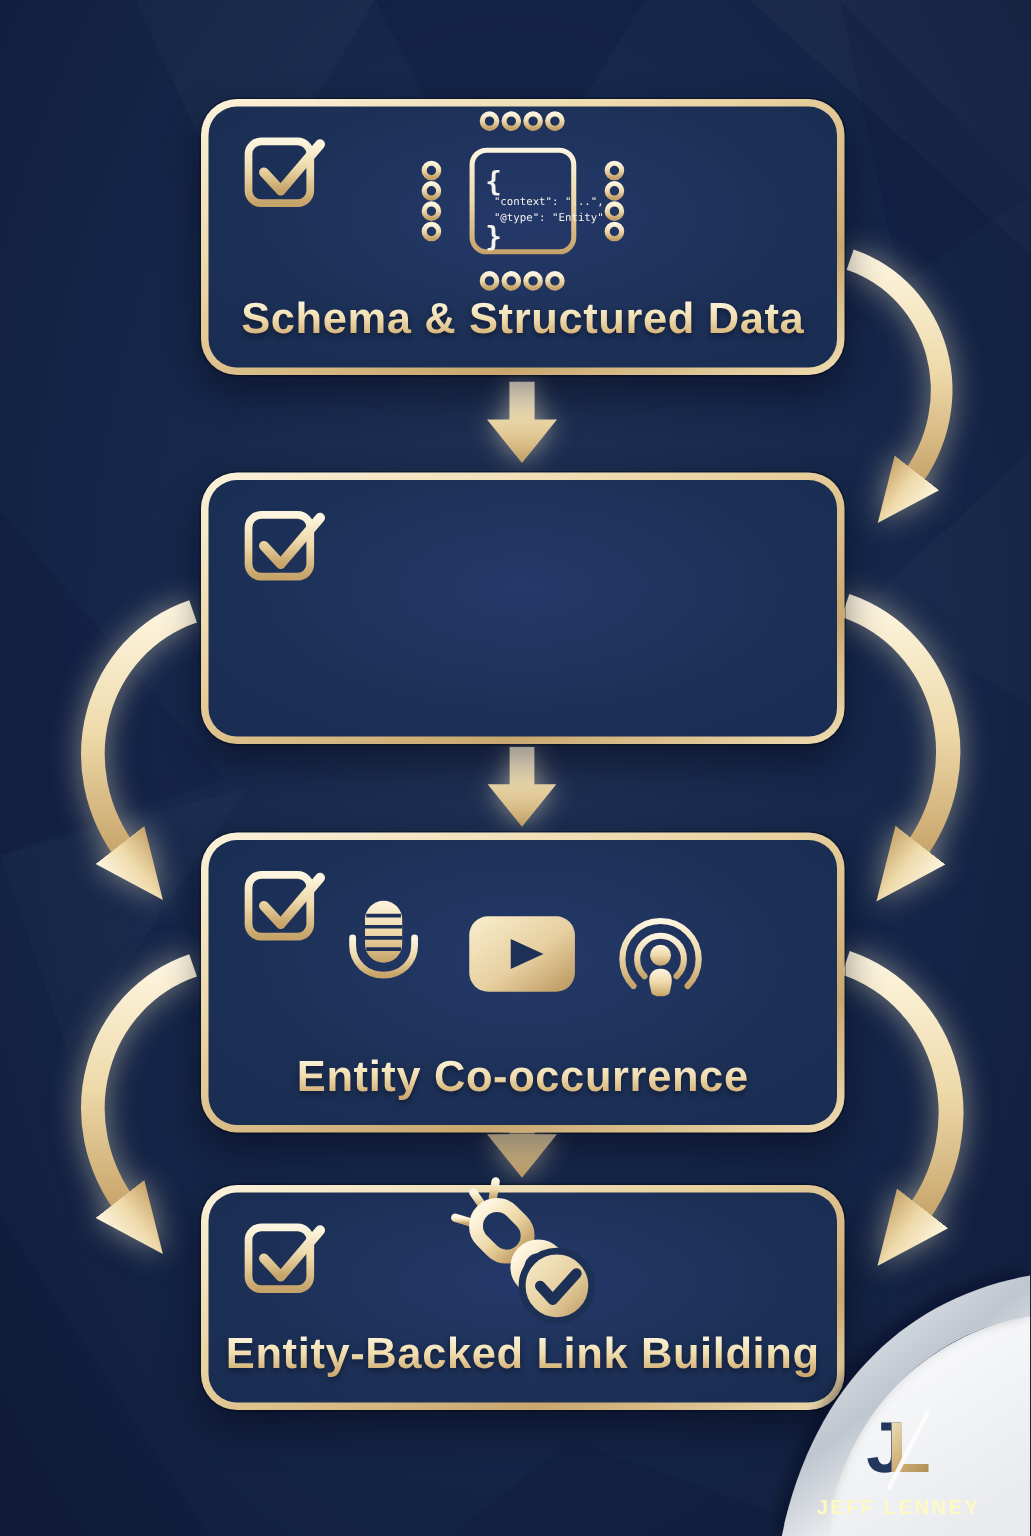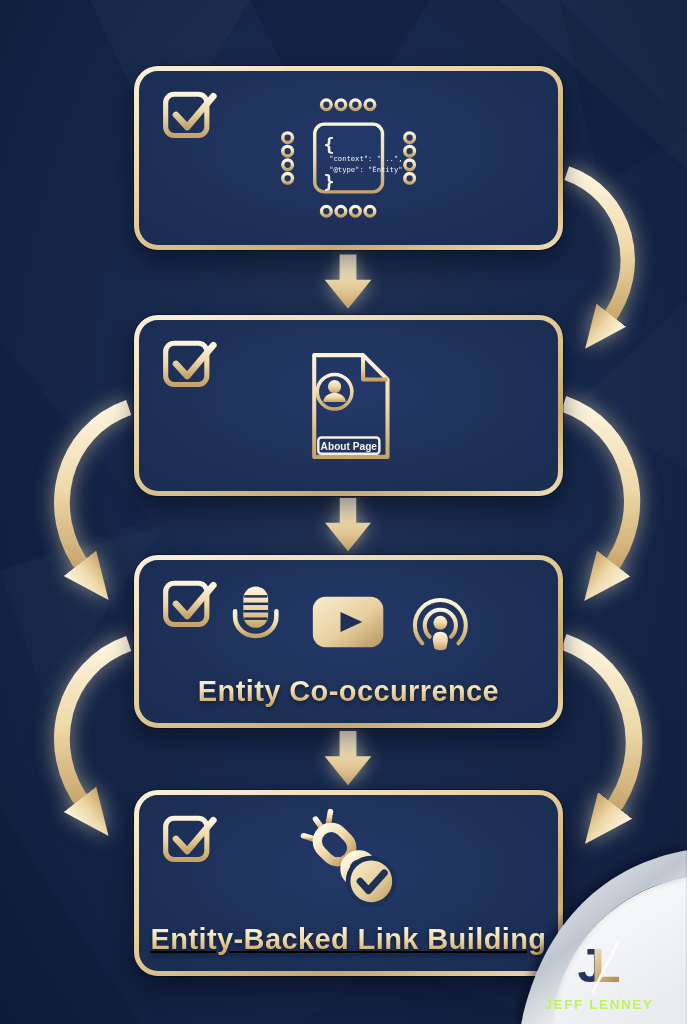--- a/index.html
+++ b/index.html
@@ -48,21 +48,21 @@
   .curl{position:absolute;right:0;bottom:0;width:172px;height:202px;z-index:5;}
   .brand{position:absolute;right:8px;bottom:12px;width:160px;text-align:center;z-index:6;}
   .monogram{position:relative;display:inline-block;height:56px;line-height:52px;}
   .mono-j{font-size:48px;font-weight:bold;color:#22365e;}
   .mono-l{
     font-size:48px;font-weight:bold;margin-left:-13px;
     background:linear-gradient(135deg,#efe3c2 10%,#cfae74 55%,#9e7c45 100%);
     -webkit-background-clip:text;background-clip:text;color:transparent;
   }
   .mono-slash{position:absolute;left:27px;top:-2px;width:3px;height:58px;background:#fdfdfd;transform:rotate(27deg);opacity:.92;}
-  .brand-name{font-size:13.5px;font-weight:bold;letter-spacing:1.6px;color:#bef264;margin-top:1px;}
+  .brand-name{font-size:13.5px;font-weight:bold;letter-spacing:1.6px;color:#fef9c3;margin-top:1px;}
 
   .chip-code{font-family:"DejaVu Sans Mono",monospace;}
 </style>
 </head>
 <body>
 
 <div class="stage">
 
   <svg width="0" height="0" style="position:absolute" aria-hidden="true">
     <defs>
@@ -157,54 +157,36 @@
               <line x1="110" y1="84" x2="133" y2="84"></line>
           </g>
           <g fill="#f4f2ec" class="chip-code">
             <text x="49" y="56" font-size="19" font-weight="bold">{</text>
             <text x="55" y="66" font-size="7.4">"context": "...",</text>
             <text x="55" y="77" font-size="7.4">"@type": "Entity"</text>
             <text x="49" y="94" font-size="19" font-weight="bold">}</text>
           </g>
         </svg>
       </div>
+      <h2 class="title">Schema &amp; Structured Data</h2>
     </div>
   </section>
 
   <section class="card" style="top:315px;height:181px;">
     <div class="card-inner">
       <span class="checkbox">
         <svg viewBox="0 0 62 62">
           <rect x="5" y="11" width="44" height="44" rx="9" fill="none" stroke="url(#goldV)" stroke-width="5.5"></rect>
           <path d="M16,33 L28,46 L56,13" fill="none" stroke="url(#goldV)" stroke-width="7" stroke-linecap="round" stroke-linejoin="round"></path>
         </svg>
       </span>
-      <div class="icon-area">
-        <svg viewBox="0 0 92 112" style="height:114px">
-          <g stroke="url(#goldV)" fill="none" stroke-linejoin="round">
-            <path d="M12,6 H60 L84,30 V106 H12 Z" stroke-width="4"></path>
-            <path d="M60,6 V30 H84" stroke-width="4"></path>
-            <circle cx="32" cy="42" r="17" stroke-width="3.5"></circle>
-            <line x1="55" y1="32" x2="76" y2="32" stroke-width="3"></line>
-            <line x1="55" y1="41" x2="76" y2="41" stroke-width="3"></line>
-            <line x1="55" y1="50" x2="76" y2="50" stroke-width="3"></line>
-            <line x1="18" y1="63" x2="76" y2="63" stroke-width="3"></line>
-            <line x1="18" y1="71" x2="76" y2="71" stroke-width="3"></line>
-            <line x1="18" y1="79" x2="76" y2="79" stroke-width="3"></line>
-          </g>
-          <circle cx="32" cy="37" r="6.5" fill="url(#goldV)"></circle>
-          <path d="M21,52 a11,9 0 0 1 22,0 z" fill="url(#goldV)"></path>
-          <rect x="16" y="87" width="60" height="16" rx="3" fill="none" stroke="#f2efe4" stroke-width="2.4"></rect>
-          <text x="46" y="99" text-anchor="middle" font-size="10" font-weight="bold" fill="#f5f2e8">About Page</text>
-        </svg>
-      </div>
     </div>
   </section>
 
-  <section class="card" style="top:555px;height:173px;">
+  <section class="card" style="top:555px;height:200px;">
     <div class="card-inner">
       <span class="checkbox">
         <svg viewBox="0 0 62 62">
           <rect x="5" y="11" width="44" height="44" rx="9" fill="none" stroke="url(#goldV)" stroke-width="5.5"></rect>
           <path d="M16,33 L28,46 L56,13" fill="none" stroke="url(#goldV)" stroke-width="7" stroke-linecap="round" stroke-linejoin="round"></path>
         </svg>
       </span>
       <div class="icon-area" style="padding-top:10px;">
         <svg viewBox="0 0 72 92" style="height:76px">
           <rect x="21" y="3" width="30" height="50" rx="15" fill="url(#goldV)"></rect>
@@ -230,21 +212,21 @@
             <path d="M24,57 A19,19 0 1 1 50,57"></path>
           </g>
           <circle cx="37" cy="40" r="8.5" fill="url(#goldV)"></circle>
           <path d="M37,51 c7,0 10,5 9,12 l-1.5,7 c-0.5,4.5 -14.5,4.5 -15,0 l-1.5,-7 c-1,-7 2,-12 9,-12 z" fill="url(#goldV)"></path>
         </svg>
       </div>
       <h2 class="title"><span>Entity Co-occurrence</span><br></h2>
     </div>
   </section>
 
-  <section class="card" style="top:790px;height:186px;text-decoration:underline;">
+  <section class="card" style="top:790px;height:150px;">
     <div class="card-inner">
       <span class="checkbox">
         <svg viewBox="0 0 62 62">
           <rect x="5" y="11" width="44" height="44" rx="9" fill="none" stroke="url(#goldV)" stroke-width="5.5"></rect>
           <path d="M16,33 L28,46 L56,13" fill="none" stroke="url(#goldV)" stroke-width="7" stroke-linecap="round" stroke-linejoin="round"></path>
         </svg>
       </span>
       <div class="icon-area">
         <svg viewBox="0 0 112 112" style="height:104px">
           <g stroke="url(#goldV)" stroke-width="6" stroke-linecap="round">

